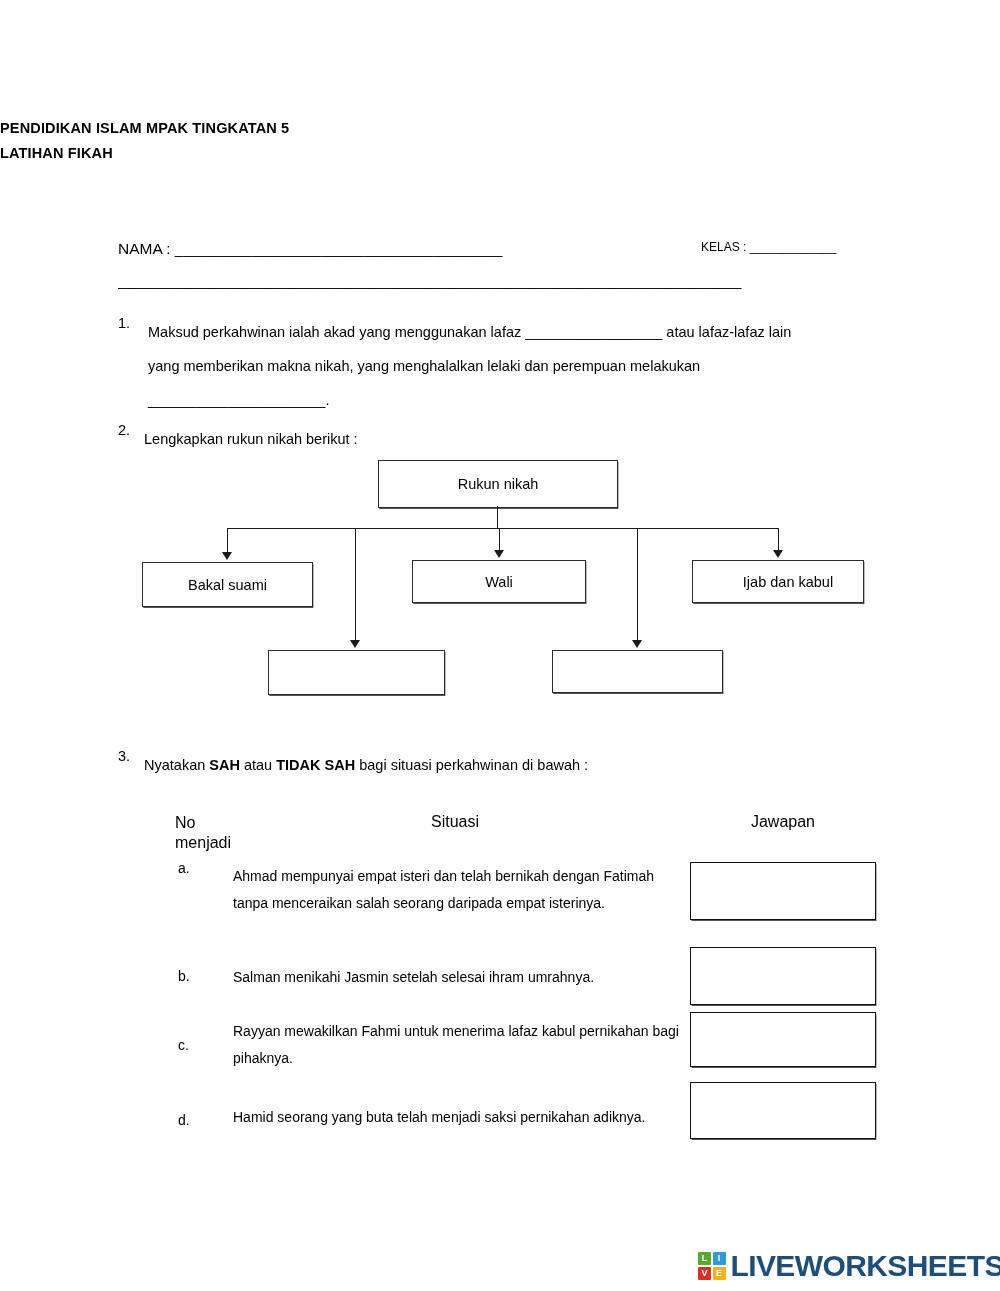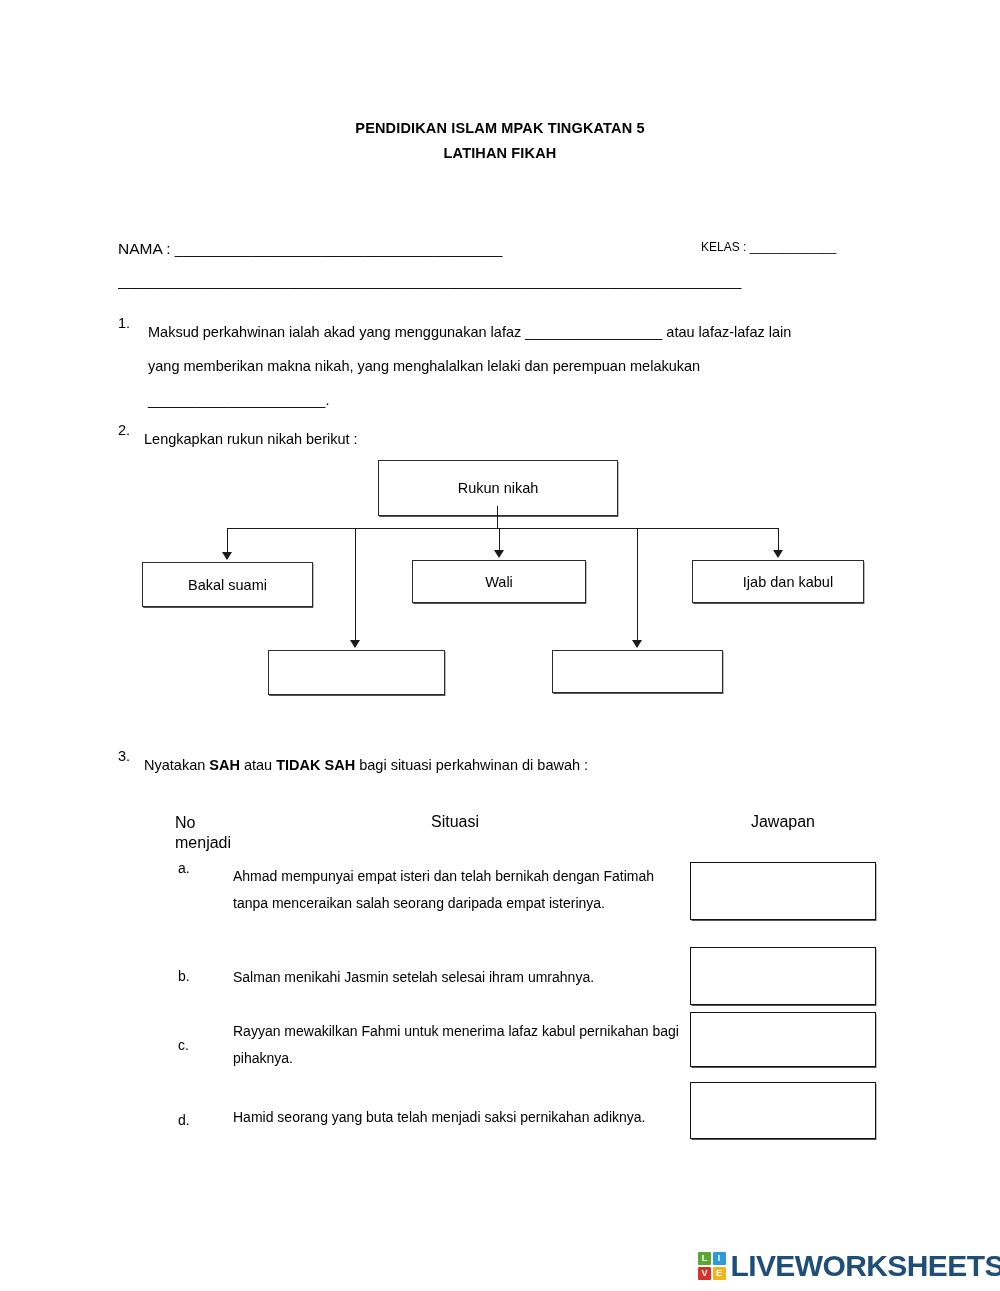--- a/index.html
+++ b/index.html
@@ -15,21 +15,21 @@
     color: #000000;
     overflow: hidden;
   }
 
   
   .title-block {
     position: absolute;
     top: 116px;
     left: 0;
     width: 1000px;
-    text-align: center;
+    text-align: left;
   }
   .title-line {
     font-size: 14.5px;
     font-weight: bold;
     letter-spacing: 0.15px;
     line-height: 25px;
     white-space: nowrap;
   }
 
   
@@ -207,21 +207,21 @@
 <div class="qnum" id="q1-num">1.</div>
 <div class="qtext" id="q1-l1">Maksud perkahwinan ialah akad yang menggunakan lafaz _________________ atau lafaz-lafaz lain</div>
 <div class="qtext" id="q1-l2">yang memberikan makna nikah, yang menghalalkan lelaki dan perempuan melakukan</div>
 <div class="qtext" id="q1-l3">______________________.</div>
 
 <div class="qnum" id="q2-num">2.</div>
 <div class="qtext" id="q2-text">Lengkapkan rukun nikah berikut :</div>
 
 <div class="diagram">
 
-  <div class="dbox" style="left:378px; top:20px; width:240px; height:56px;">
+  <div class="dbox" style="left:378px; top:20px; width:240px; height:48px;">
     <span>Rukun nikah</span>
   </div>
 
   <div class="vline" style="left:497px; top:66px; height:22px;"></div>
 
   <div class="hline" style="left:227px; top:88px; width:552px;"></div>
 
   <div class="vline" style="left:227px; top:88px; height:26px;"></div>
   <div class="arrowhead" style="left:222px; top:112px;"></div>
   <div class="dbox" style="left:142px; top:122px; width:171px; height:45px;">

